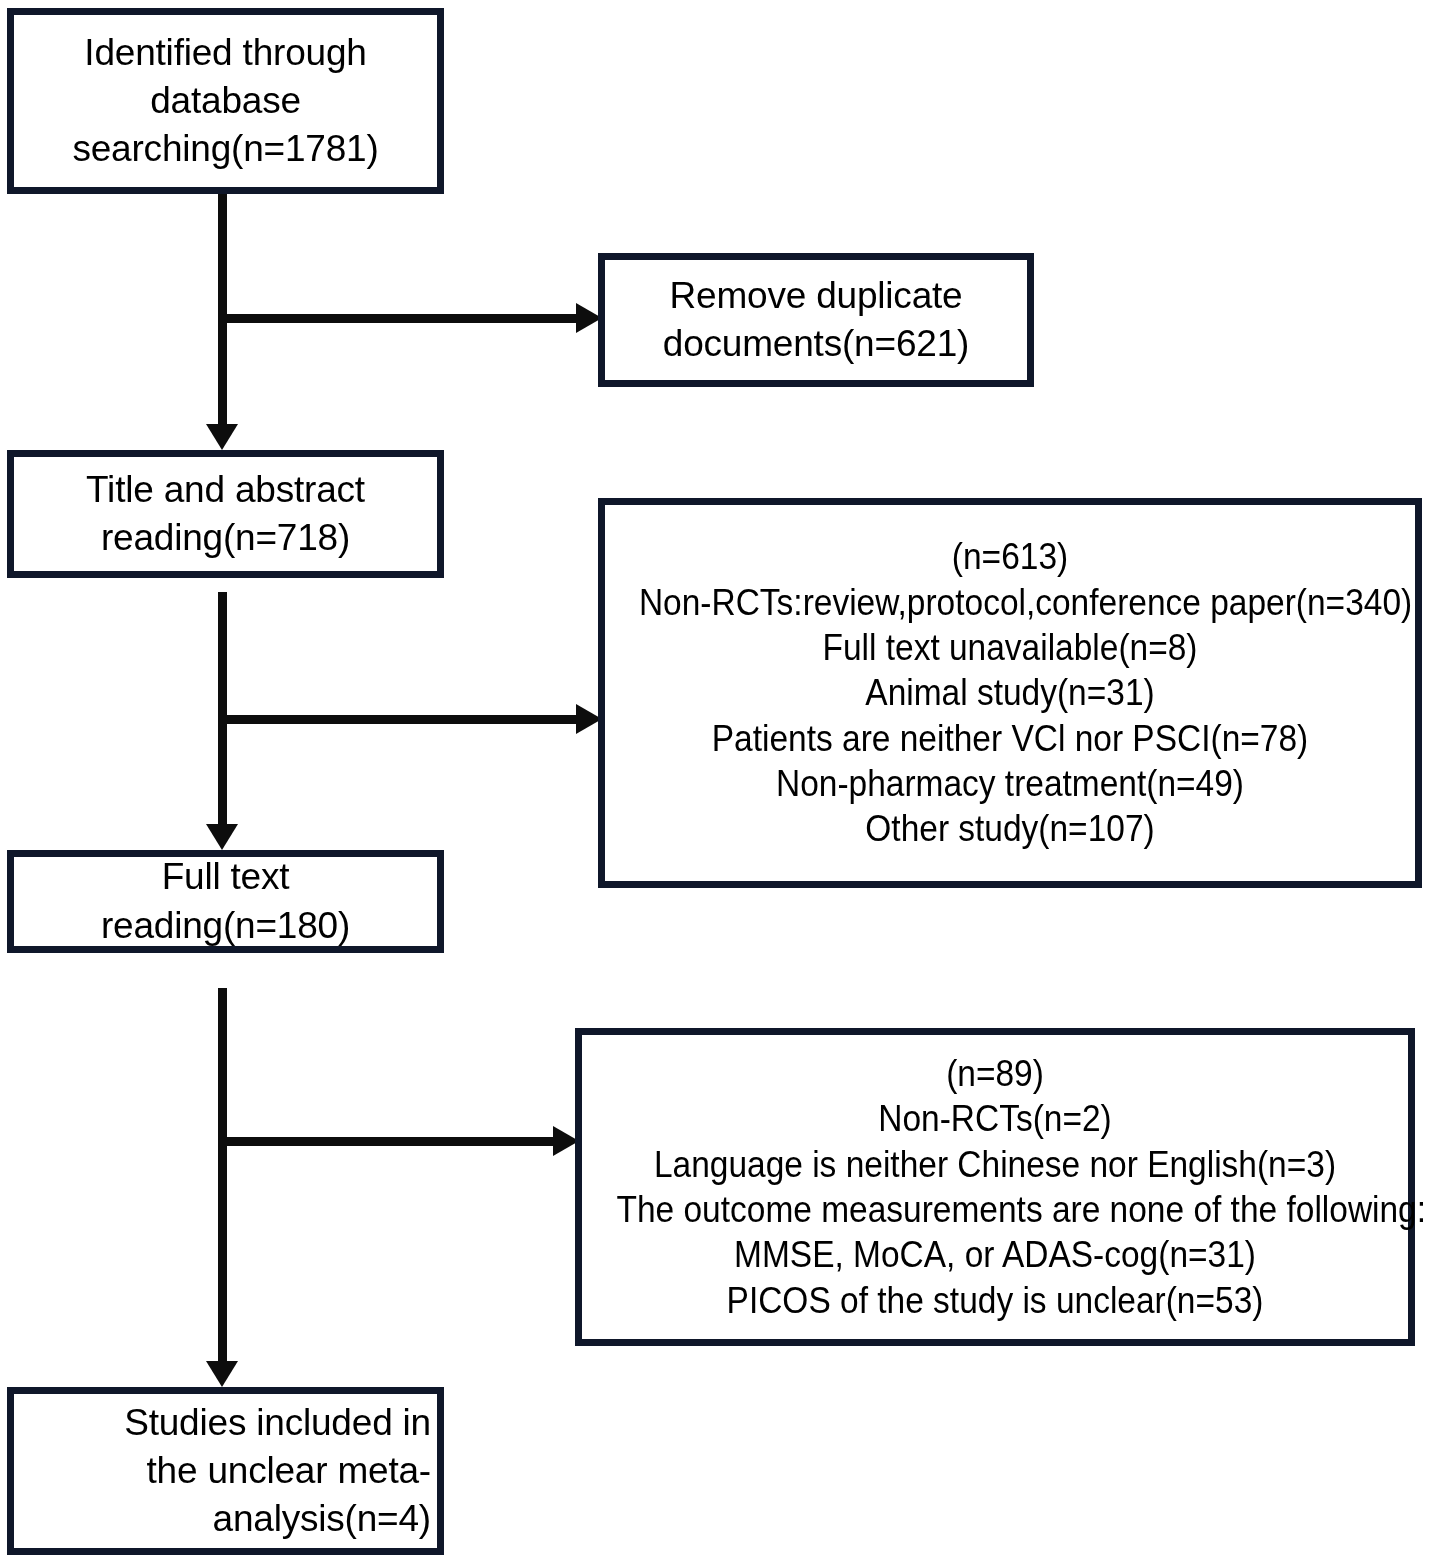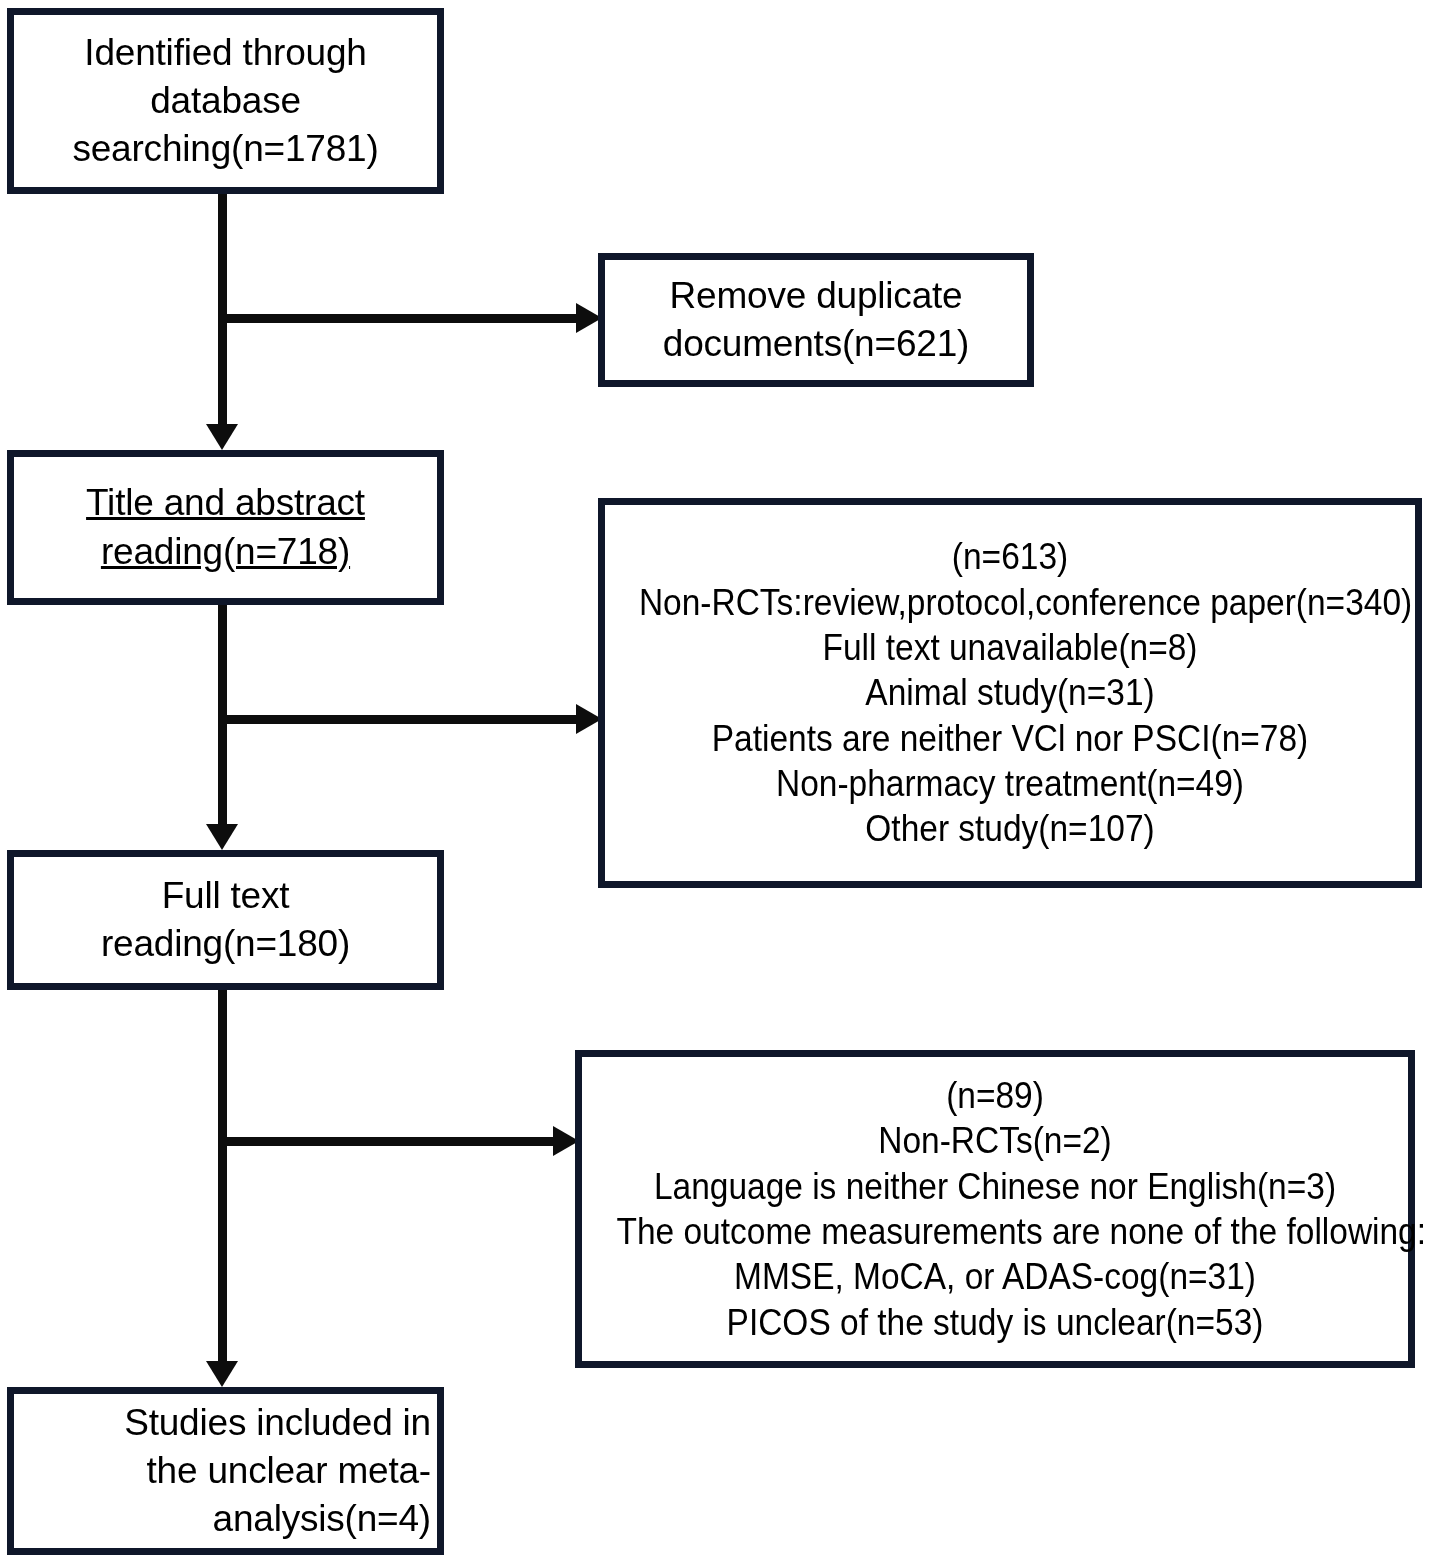--- a/index.html
+++ b/index.html
@@ -106,47 +106,47 @@
     </span>
   </div>
 
   <div class="node stage" style="left:598px; top:253px; width:436px; height:134px;justify-content:center;">
     <span class="lines">
       <span class="ln">Remove duplicate</span>
       <span class="ln">documents(n=621)</span>
     </span>
   </div>
 
-  <div class="node stage" style="left:7px; top:450px; width:437px; height:155px;text-decoration:underline;">
+  <div class="node stage" style="left:7px; top:450px; width:437px; height:128px;">
     <span class="lines">
       <span class="ln">Title and abstract</span>
       <span class="ln">reading(n=718)</span>
     </span>
   </div>
 
   <div class="node exclusion" style="left:598px; top:498px; width:824px; height:390px;">
     <span class="lines">
       <span class="ln">(n=613)</span>
       <span class="ln">Non-RCTs:review,protocol,conference paper(n=340)</span>
       <span class="ln">Full text unavailable(n=8)</span>
       <span class="ln">Animal study(n=31)</span>
       <span class="ln">Patients are neither VCl nor PSCI(n=78)</span>
       <span class="ln">Non-pharmacy treatment(n=49)</span>
       <span class="ln">Other study(n=107)</span>
     </span>
   </div>
 
-  <div class="node stage" style="left:7px; top:850px; width:437px; height:140px;">
+  <div class="node stage" style="left:7px; top:850px; width:437px; height:103px;">
     <span class="lines">
       <span class="ln">Full text</span>
       <span class="ln">reading(n=180)</span>
     </span>
   </div>
 
-  <div class="node exclusion" style="left:575px; top:1028px; width:840px; height:318px;margin-top:22px;">
+  <div class="node exclusion" style="left:575px; top:1028px; width:840px; height:318px;">
     <span class="lines">
       <span class="ln">(n=89)</span>
       <span class="ln">Non-RCTs(n=2)</span>
       <span class="ln">Language is neither Chinese nor English(n=3)</span>
       <span class="ln">The outcome measurements are none of the following:</span>
       <span class="ln">MMSE, MoCA, or ADAS-cog(n=31)</span>
       <span class="ln">PICOS of the study is unclear(n=53)</span>
     </span>
   </div>
 

